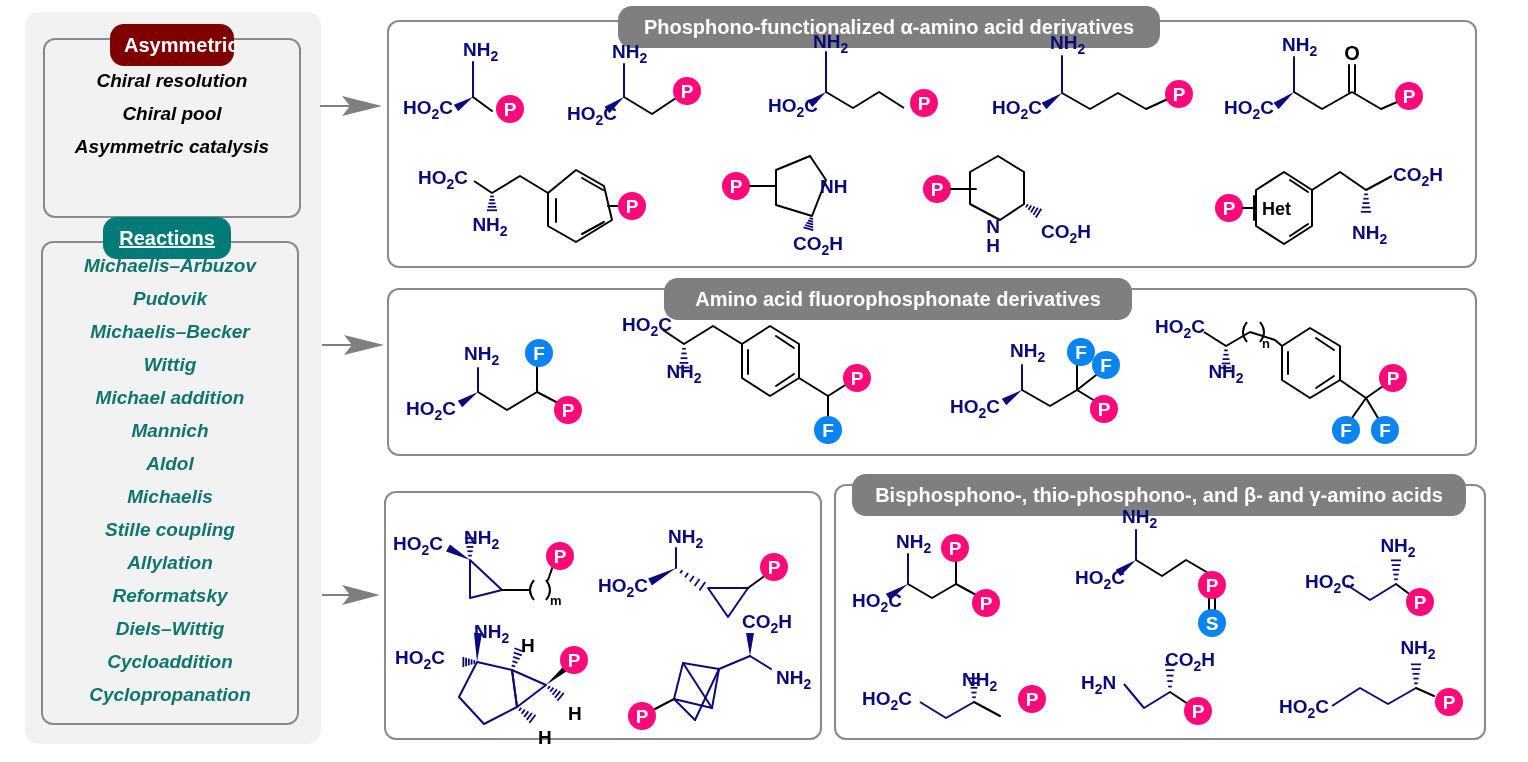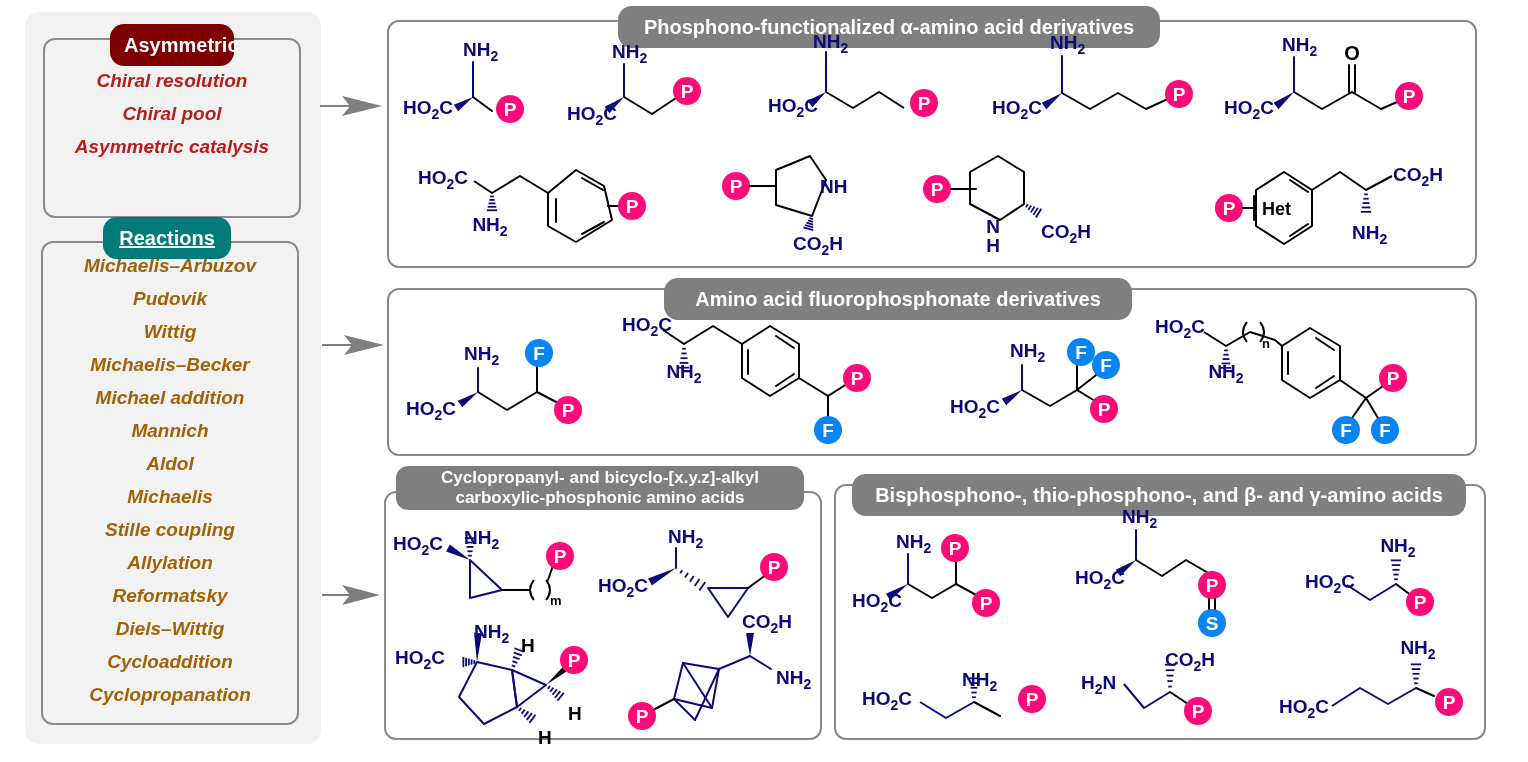--- a/index.html
+++ b/index.html
@@ -7,22 +7,22 @@
   #stage{position:absolute;left:0;top:0;width:1528px;height:762px;}
   .side-panel{position:absolute;left:25px;top:12px;width:296px;height:732px;background:#f2f2f2;border-radius:14px;}
   .box{position:absolute;border:2px solid #8a8a8a;border-radius:12px;background:#ffffff;box-sizing:border-box;}
   .side-box{background:#f2f2f2;}
   .pill{position:absolute;color:#fff;font-weight:bold;font-size:20px;white-space:nowrap;text-align:center;border-radius:14px;padding:11px 14px;line-height:20px;}
   .pill-red{background:#7f0000;}
   .pill-teal{background:#007b78;}
   .pill-grey{background:#7f7f7f;}
   .list{position:absolute;left:0;width:100%;text-align:center;font-weight:bold;font-style:italic;font-size:19px;}
   .list div{line-height:33px;}
-  .strat{color:#b91c1c;text-align:center;}
-  .react{color:#a16207;}
+  .strat{color:#000000;text-align:center;}
+  .react{color:#0f766e;}
   svg text{font-family:"Liberation Sans",sans-serif;font-weight:bold;}
 </style>
 </head>
 <body>
 
 <div id="stage">
 
   <div class="side-panel"></div>
 
   <div class="box side-box" style="left:43px;top:38px;width:258px;height:180px;">
@@ -31,22 +31,22 @@
       <div class="strat">Chiral pool</div>
       <div class="strat">Asymmetric catalysis</div>
     </div>
   </div>
   <div class="pill pill-red" style="left:110px;top:24px;width:96px;">Asymmetric</div>
 
   <div class="box side-box" style="left:41px;top:241px;width:258px;height:484px;">
     <div class="list" style="top:6px;">
       <div class="react">Michaelis–Arbuzov</div>
       <div class="react">Pudovik</div>
+      <div class="react">Michaelis–Becker</div>
       <div class="react">Wittig</div>
-      <div class="react">Michaelis–Becker</div>
       <div class="react">Michael addition</div>
       <div class="react">Mannich</div>
       <div class="react">Aldol</div>
       <div class="react">Michaelis</div>
       <div class="react">Stille coupling</div>
       <div class="react">Allylation</div>
       <div class="react">Reformatsky</div>
       <div class="react">Diels–Wittig</div>
       <div class="react">Cycloaddition</div>
       <div class="react">Cyclopropanation</div>
@@ -54,24 +54,20 @@
   </div>
   <div class="pill pill-teal" style="left:103px;top:217px;width:100px;text-decoration:underline;">Reactions</div>
 
   <div class="box" style="left:387px;top:20px;width:1090px;height:248px;"></div>
   <div class="pill pill-grey" style="left:618px;top:6px;width:514px;">Phosphono-functionalized α-amino acid derivatives</div>
 
   <div class="box" style="left:387px;top:288px;width:1090px;height:168px;"></div>
   <div class="pill pill-grey" style="left:664px;top:278px;width:440px;">Amino acid fluorophosphonate derivatives</div>
 
   <div class="box" style="left:384px;top:491px;width:438px;height:249px;"></div>
-  <div class="pill pill-grey" style="left:396px;top:466px;width:384px;padding:2px 12px;line-height:20px;font-size:17px;border-radius:12px;">
-    <div>Cyclopropanyl- and bicyclo-[x.y.z]-alkyl</div>
-    <div>carboxylic-phosphonic amino acids</div>
-  </div>
 
   <div class="box" style="left:834px;top:484px;width:652px;height:256px;"></div>
   <div class="pill pill-grey" style="left:852px;top:474px;width:586px;">Bisphosphono-, thio-phosphono-, and β- and γ-amino acids</div>
 
   <svg id="chem" width="1528" height="762" style="position:absolute;left:0;top:0;">
     <defs>
       <marker id="ah" markerWidth="10" markerHeight="10" refX="9" refY="5" orient="auto" markerUnits="userSpaceOnUse"></marker>
     </defs>
     <g id="arrows">
       <g>

